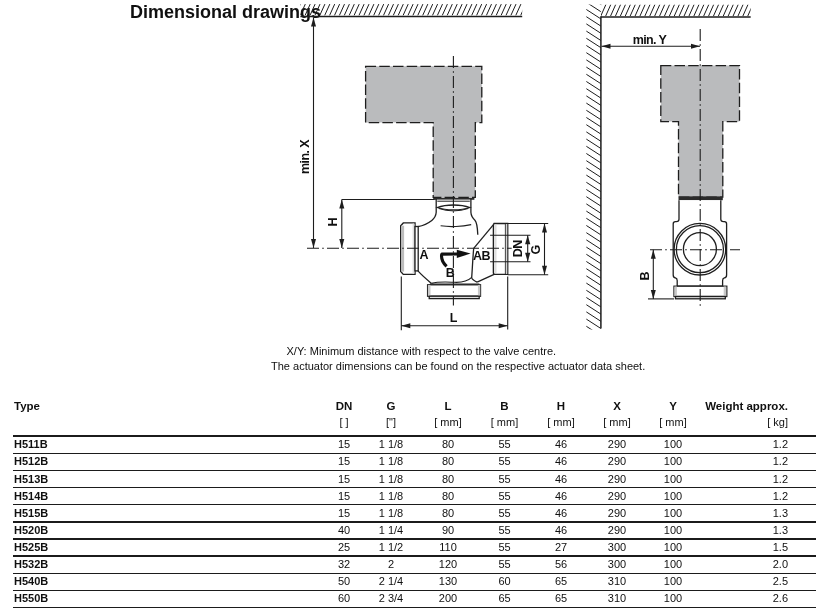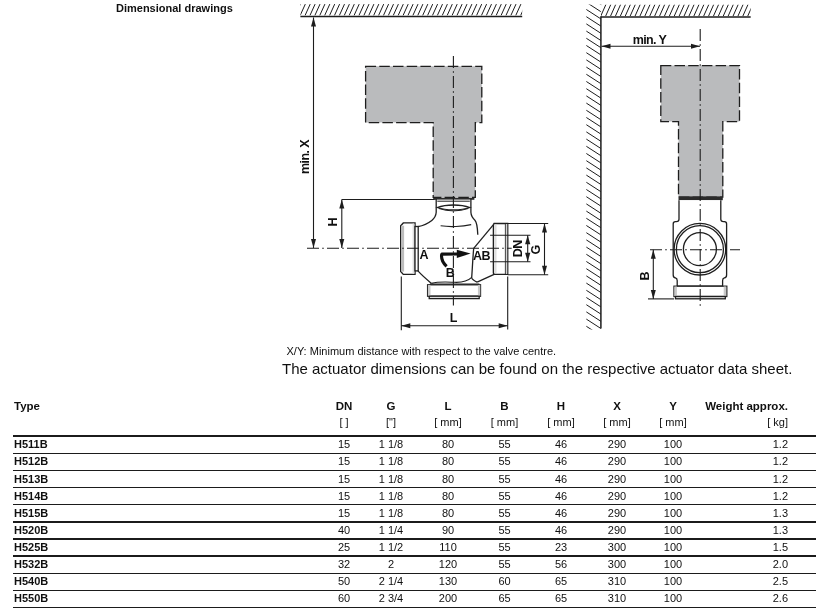--- a/index.html
+++ b/index.html
@@ -13,21 +13,21 @@
 .c2{left:367.5px;width:47px;text-align:center}
 .c3{left:414.5px;width:67px;text-align:center}
 .c4{left:481.5px;width:46px;text-align:center}
 .c5{left:527.5px;width:67px;text-align:center}
 .c6{left:594.5px;width:45px;text-align:center}
 .c7{left:639.5px;width:67px;text-align:center}
 .c8{left:678px;width:110px;text-align:right}
 </style></head>
 <body>
 
-<div style="position:absolute;left:116px;top:1.5px;font-size:11px;font-weight:bold">Dimensional drawings</div>
+<div style="position:absolute;left:130px;top:1.5px;font-size:18px;font-weight:bold">Dimensional drawings</div>
 <svg width="823" height="392" viewBox="0 0 823 392" style="position:absolute;left:0;top:0">
 <defs>
       <clipPath id="clipCL">
         <rect x="300.4" y="4.1" width="221.8" height="11.5"></rect>
       </clipPath>
       <clipPath id="clipCR">
         <rect x="601" y="4.5" width="149.7" height="11.7"></rect>
       </clipPath>
       <clipPath id="clipW">
         <rect x="586.2" y="4.5" width="14.7" height="325"></rect>
@@ -174,21 +174,21 @@
 <polygon points="653.3,249.8 650.8,258.8 655.8,258.8" fill="#1d1d1d"></polygon>
 <polygon points="653.3,298.9 650.8,289.9 655.8,289.9" fill="#1d1d1d"></polygon>
 <g font-family="'Liberation Sans',sans-serif" font-weight="bold" font-size="12.5px" fill="#101010">
 <text x="649.5" y="43.5" text-anchor="middle" letter-spacing="-0.6">min. Y</text>
 <text x="646" y="276" transform="rotate(-90 646 276)" text-anchor="middle" dominant-baseline="middle">B</text>
 </g>
 </svg>
 
 <div style="position:absolute;left:286.5px;top:344.5px;font-size:11px">X/Y: Minimum distance with respect to the valve centre.</div>
 
-<div style="position:absolute;left:282px;top:360px;font-size:15px">The actuator dimensions can be found on the respective actuator data sheet.</div>
+<div style="position:absolute;left:271px;top:360px;font-size:11px">The actuator dimensions can be found on the respective actuator data sheet.</div>
 
 <div class="hdr" style="top:400.6px">
 <span class="t" style="left:14px">Type</span>
 <span class="c1">DN</span>
     <span class="c2">G</span>
     <span class="c3">L</span>
     <span class="c4">B</span>
     <span class="c5">H</span>
     <span class="c6">X</span>
     <span class="c7">Y</span>
@@ -281,21 +281,21 @@
     <span class="c6">290</span>
     <span class="c7">100</span>
     <span class="c8">1.3</span>
   </div>
 <div class="row" style="top:539.0px">
     <span class="t" style="left:14px">H525B</span>
     <span class="c1">25</span>
     <span class="c2">1 1/2</span>
     <span class="c3">110</span>
     <span class="c4">55</span>
-    <span class="c5">23</span>
+    <span class="c5">27</span>
     <span class="c6">300</span>
     <span class="c7">100</span>
     <span class="c8">1.5</span>
   </div>
 <div class="row" style="top:556.1px">
     <span class="t" style="left:14px">H532B</span>
     <span class="c1">32</span>
     <span class="c2">2</span>
     <span class="c3">120</span>
     <span class="c4">55</span>

